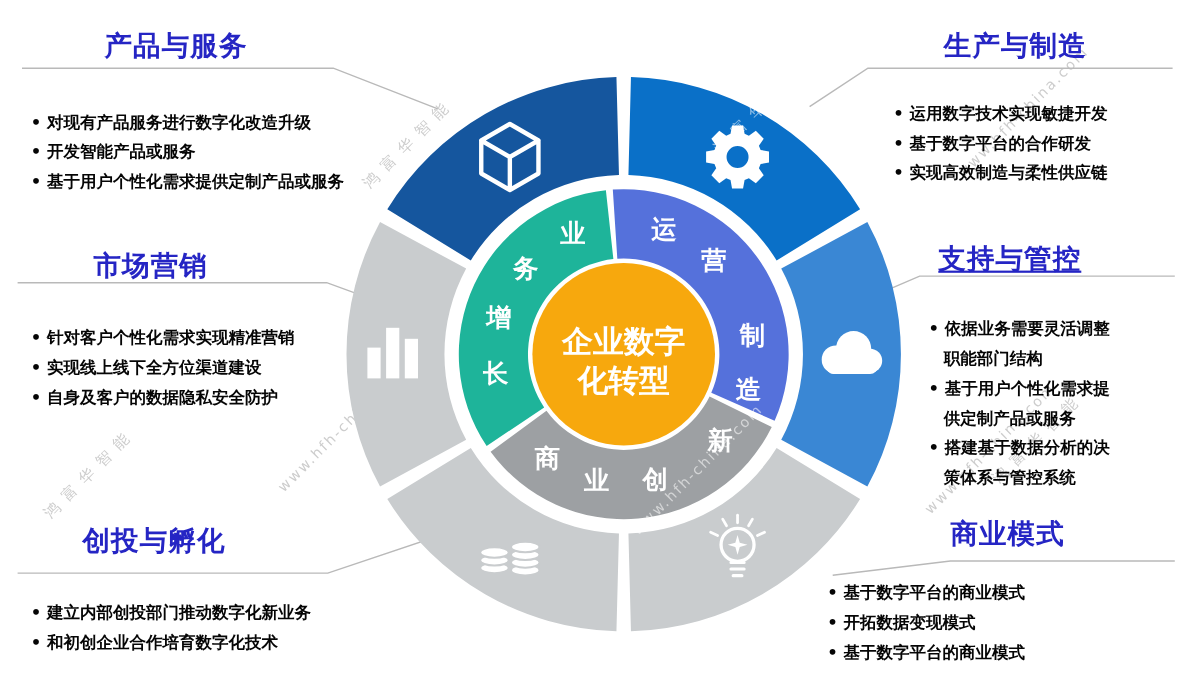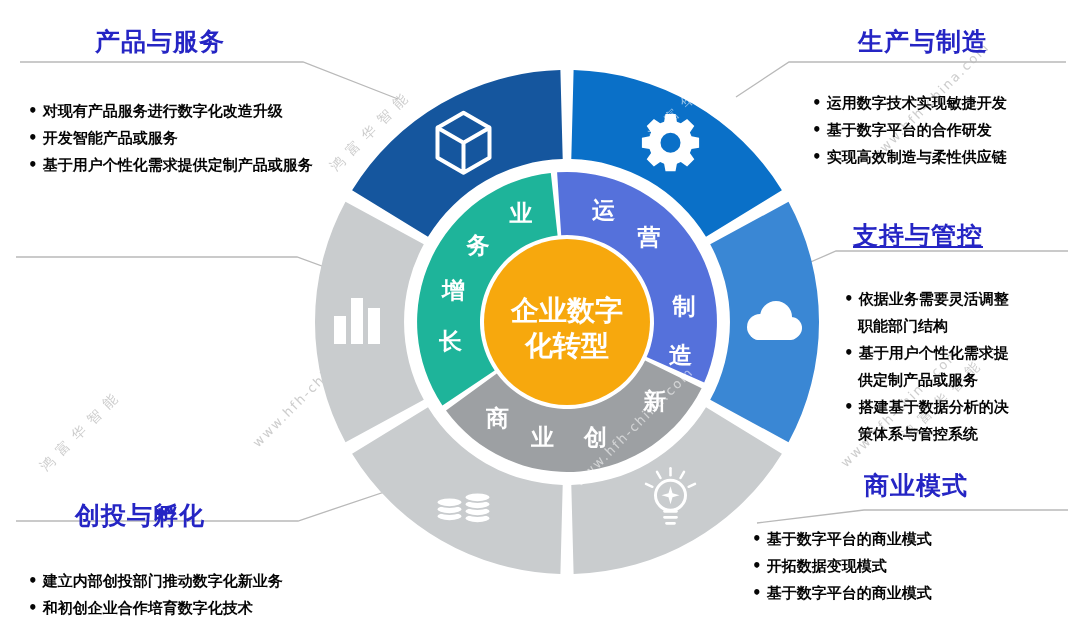--- a/index.html
+++ b/index.html
@@ -25,21 +25,21 @@
   .c-manufacturing{left:812px;top:26px;width:268px;}
   .c-manufacturing h2{margin-left:46px;}
   .c-manufacturing ul{margin-top:32px;}
   .c-marketing{left:28px;top:226px;width:312px;}
   .c-marketing h2{margin-left:57px;}
   .c-marketing ul{margin-top:36px;}
   .c-support{left:844px;top:220px;width:236px;}
   .c-support h2{margin-left:9px;text-decoration:underline;}
   .c-support ul{margin-top:34px;width:176px;}
   .c-venture{left:28px;top:476px;width:336px;}
-  .c-venture h2{margin-left:47px;margin-top:24px;}
+  .c-venture h2{margin-left:47px;}
   .c-venture ul{margin-top:36px;}
   .c-businessmodel{left:752px;top:470px;width:312px;}
   .c-businessmodel h2{margin-left:112px;}
   .c-businessmodel ul{margin-top:24px;}
   .connectors polyline{fill:none;stroke:var(--connector-color,#b9b9b9);stroke-width:1.3;}
   .ring-char{
     fill:#ffffff;font-size:23px;font-weight:bold;text-anchor:middle;dominant-baseline:central;
     font-family:"DejaVu Sans","Liberation Sans",sans-serif;
   }
   .center-text{
@@ -152,20 +152,28 @@
 
   <div class="callout c-manufacturing">
     <h2>生产与制造</h2>
     <ul>
       <li>运用数字技术实现敏捷开发</li>
       <li>基于数字平台的合作研发</li>
       <li>实现高效制造与柔性供应链</li>
     </ul>
   </div>
 
+  <div class="callout c-marketing">
+    <h2>市场营销</h2>
+    <ul>
+      <li>针对客户个性化需求实现精准营销</li>
+      <li>实现线上线下全方位渠道建设</li>
+      <li>自身及客户的数据隐私安全防护</li>
+    </ul>
+  </div>
 
   <div class="callout c-support">
     <h2>支持与管控</h2>
     <ul>
       <li>依据业务需要灵活调整职能部门结构</li>
       <li>基于用户个性化需求提供定制产品或服务</li>
       <li>搭建基于数据分析的决策体系与管控系统</li>
     </ul>
   </div>
 

